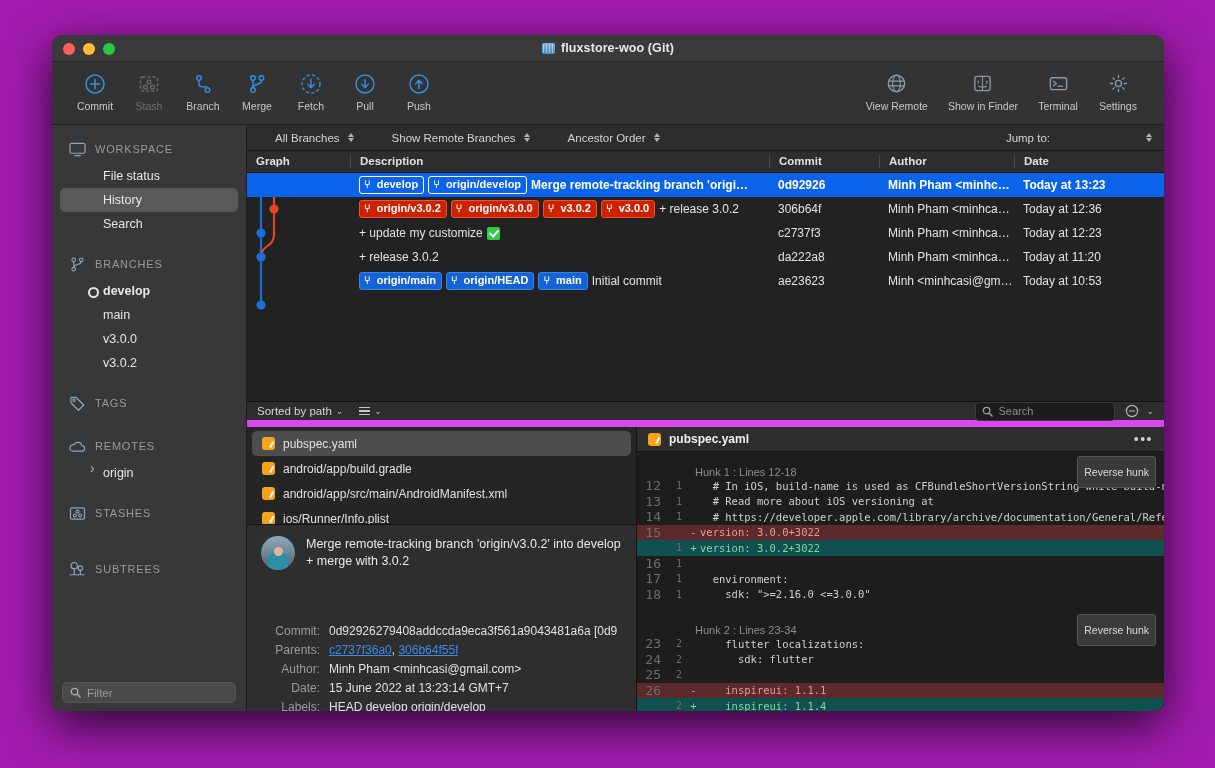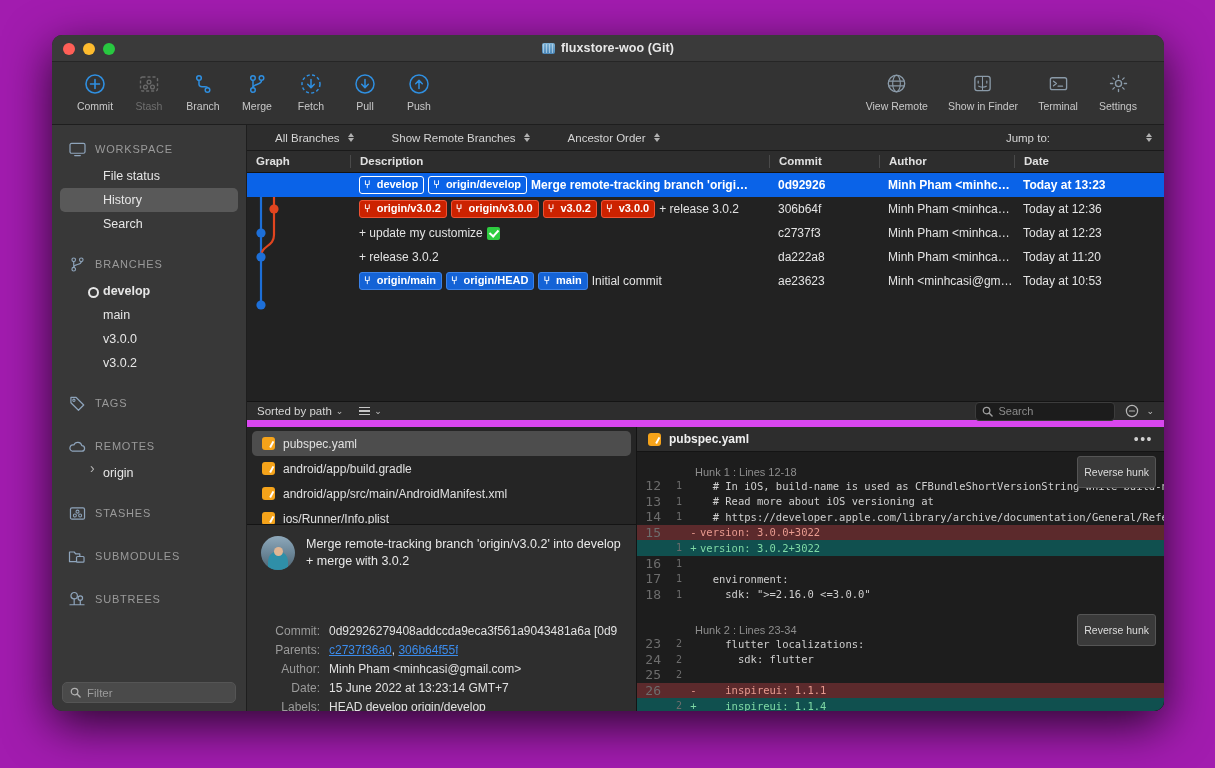--- a/index.html
+++ b/index.html
@@ -444,29 +444,20 @@
                 <rect x="1.5" y="2" width="15" height="12" rx="1.6" fill="none" stroke="#8ea4bb" stroke-width="1.3"></rect>
                 <circle cx="9" cy="6" r="1.6" fill="none" stroke="#8ea4bb" stroke-width="1.1"></circle>
                 <circle cx="6.2" cy="10.2" r="1.6" fill="none" stroke="#8ea4bb" stroke-width="1.1"></circle>
                 <circle cx="11.8" cy="10.2" r="1.6" fill="none" stroke="#8ea4bb" stroke-width="1.1"></circle>
               </svg>
         </span>
         <span class="t">STASHES</span>
       </div>
 
       <div class="gap"></div>
-      <div class="sec">
-        <span class="sec-ico">
-          <svg width="18" height="15" viewBox="0 0 19 16">
-                <path d="M1.5 13.5V3.2h5l1.6 2h4.4v8.3z" fill="none" stroke="#8ea4bb" stroke-width="1.3" stroke-linejoin="round"></path>
-                <rect x="9" y="8" width="8" height="6" rx="1" fill="#383838" stroke="#8ea4bb" stroke-width="1.3"></rect>
-              </svg>
-        </span>
-        <span class="t">SUBMODULES</span>
-      </div>
 
       <div class="gap"></div>
       <div class="sec">
         <span class="sec-ico">
           <svg width="18" height="16" viewBox="0 0 19 17">
                 <circle cx="6.5" cy="5" r="3.4" fill="none" stroke="#8ea4bb" stroke-width="1.3"></circle>
                 <circle cx="13" cy="7.5" r="2.4" fill="none" stroke="#8ea4bb" stroke-width="1.3"></circle>
                 <path d="M6.5 8.4v6M13 10v4.5M2 14.6h15" stroke="#8ea4bb" stroke-width="1.3" stroke-linecap="round"></path>
               </svg>
         </span>

